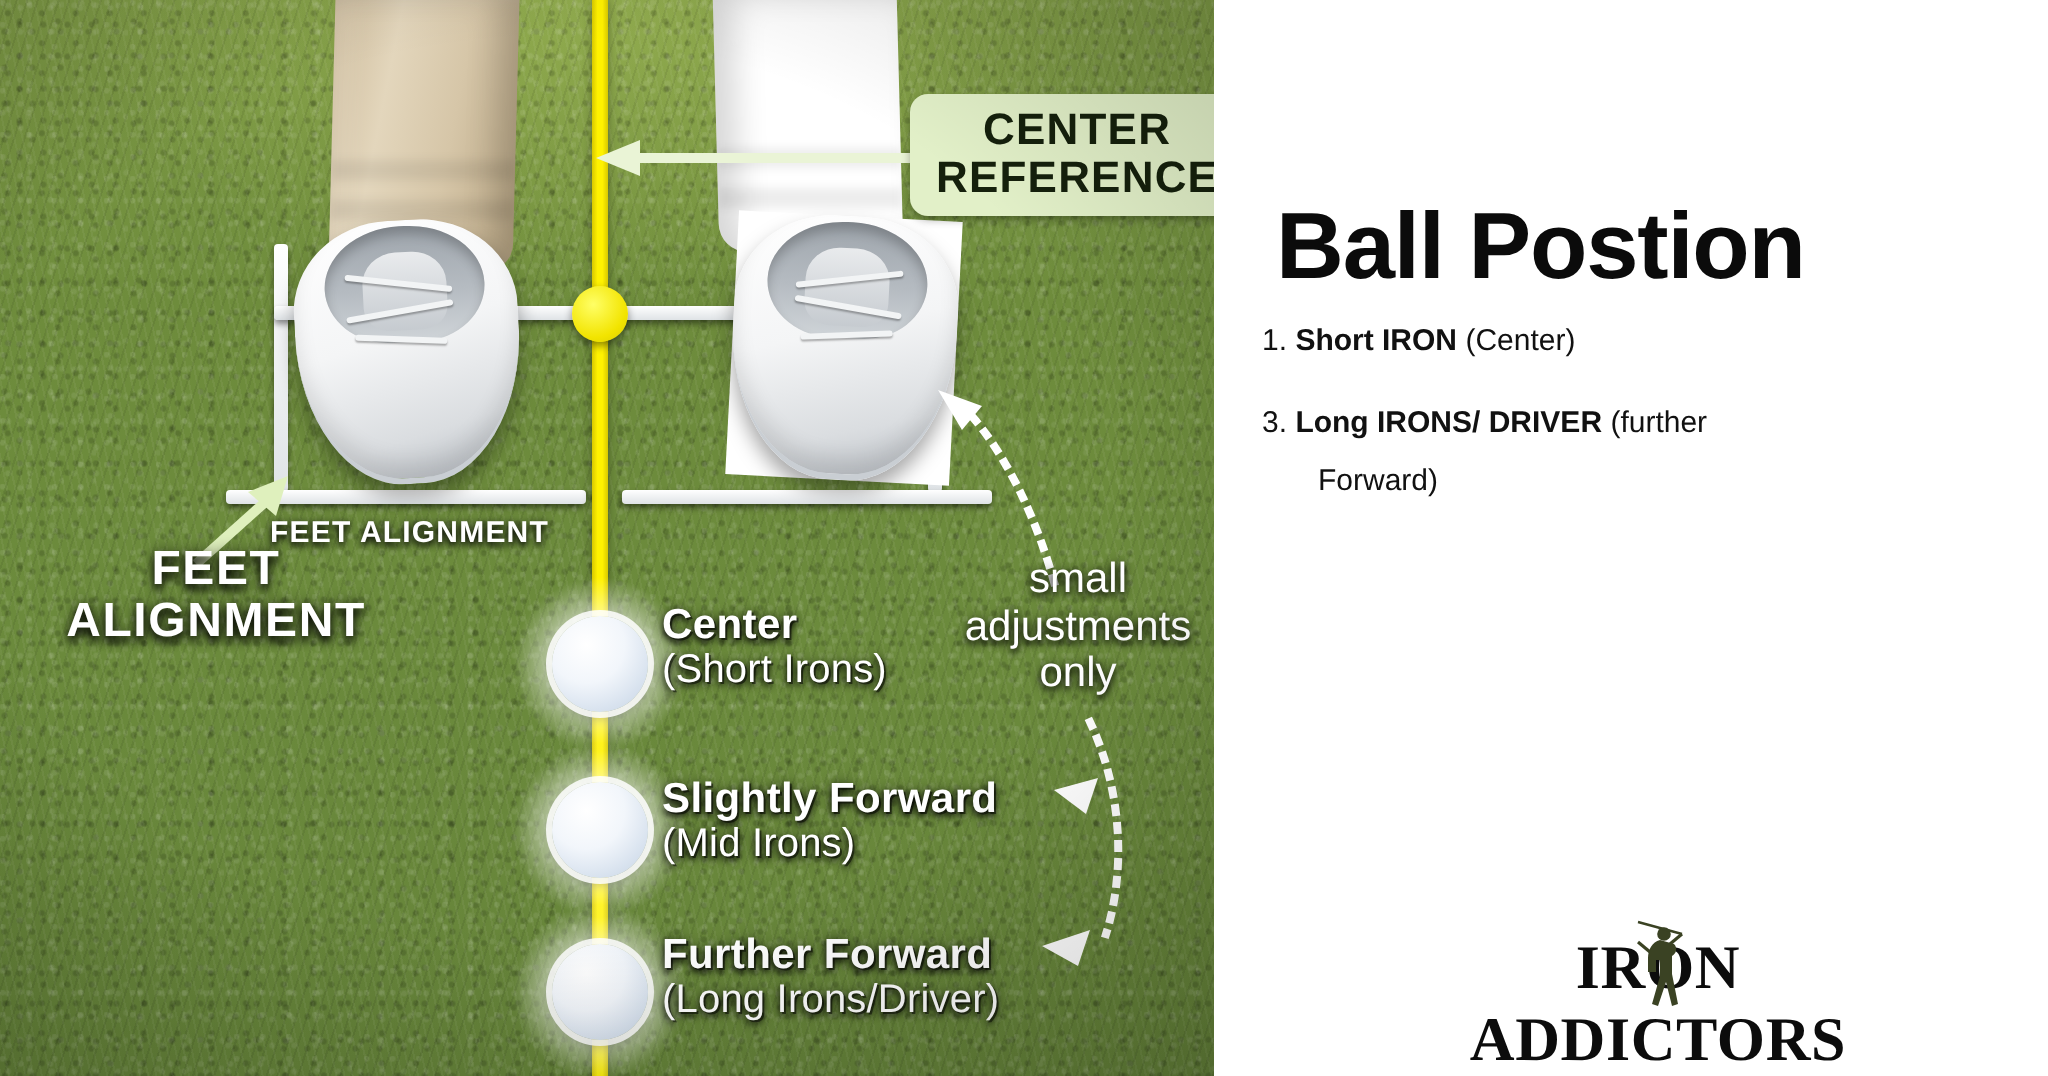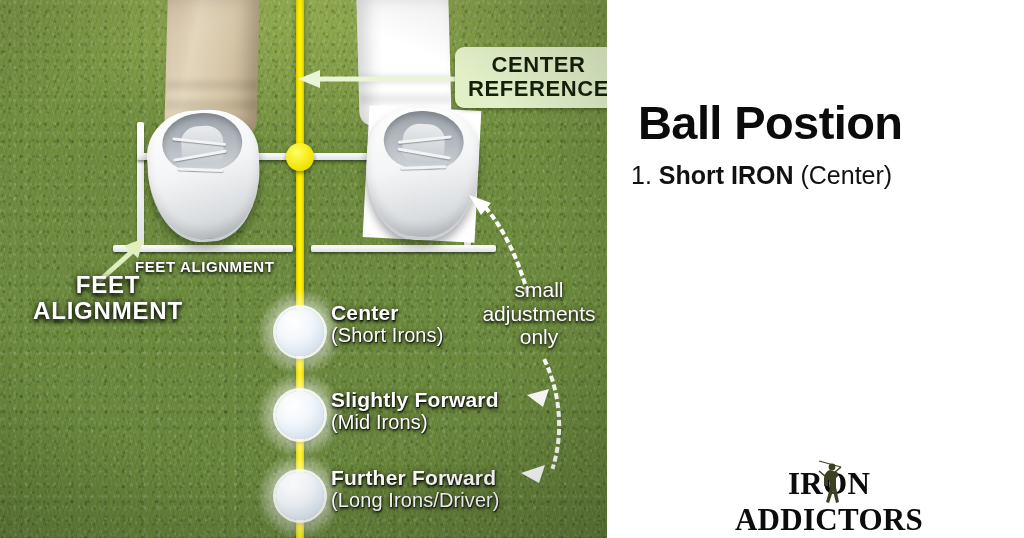--- a/index.html
+++ b/index.html
@@ -142,21 +142,21 @@
     line-height:1.1;letter-spacing:.6px;
   }
 
   
   .right{position:absolute;left:607px;top:0;width:417px;height:538px;background:#fff;}
   .title{
     position:absolute;left:31px;top:95px;
     font-size:47px;font-weight:bold;color:#0b0b0b;letter-spacing:-.6px;
   }
   .list{position:absolute;left:24px;top:163px;width:392px;}
-  .li{font-size:25px;color:#111;line-height:1.0;margin-bottom:26px;}
+  .li{font-size:15px;color:#111;line-height:1.0;margin-bottom:26px;}
   .li .num{font-weight:normal;}
   .li .bold{font-weight:bold;}
   .li .plain{font-weight:normal;}
   .li .wrap2{display:block;margin-top:14px;padding-left:28px;font-weight:normal;}
 
   .logo{position:absolute;left:87px;top:458px;width:270px;height:52px;}
   .logo-text{
     position:absolute;top:8px;left:0;width:270px;text-align:center;
     font-family:"Liberation Serif", serif;font-weight:bold;font-size:31px;
     color:#0c0c0c;letter-spacing:.3px;
@@ -275,20 +275,26 @@
   </div>
 
   <div class="right">
     <div class="title">Ball Postion</div>
 
     <div class="list">
       <div class="li">
         <span class="num">1.</span>
         <span class="bold">Short  IRON</span>
         <span class="plain">(Center)</span>
+      </div>
+      <div class="li">
+        <span class="num">3.</span>
+        <span class="bold">Long IRONS/ DRIVER</span>
+        <span class="plain">(further</span>
+        <span class="wrap2">Forward)</span>
       </div>
     </div>
 
     <div class="logo">
       <div class="logo-text">IRON ADDICTORS</div>
       <svg style="position:absolute;left:117px;top:0" width="40" height="50">
         <g fill="#3a4223">
           <circle cx="21" cy="9" r="3.4"></circle>
           <path d="M19,12 C15,13 13,17 13,21 L13,28 L17,28 L17,22 L19,22 L19,30
                    L15,44 L18,45 L22,33 L25,45 L28,44 L25,29 L25,20 C27,19 28,16 26,14 Z"></path>

